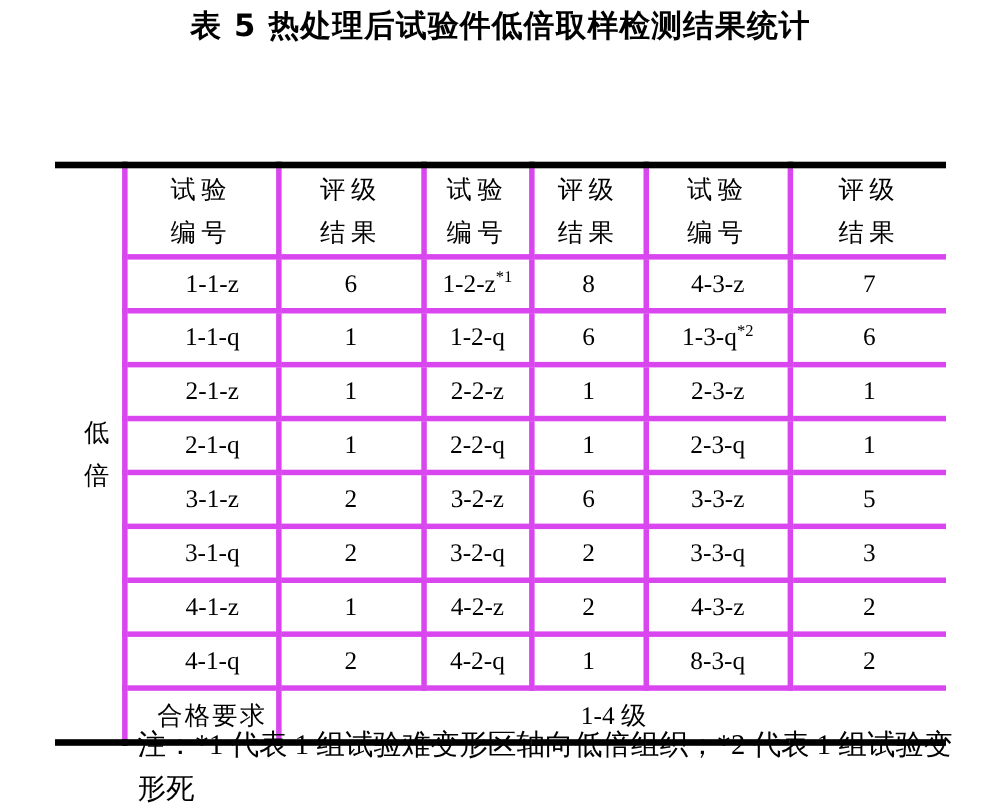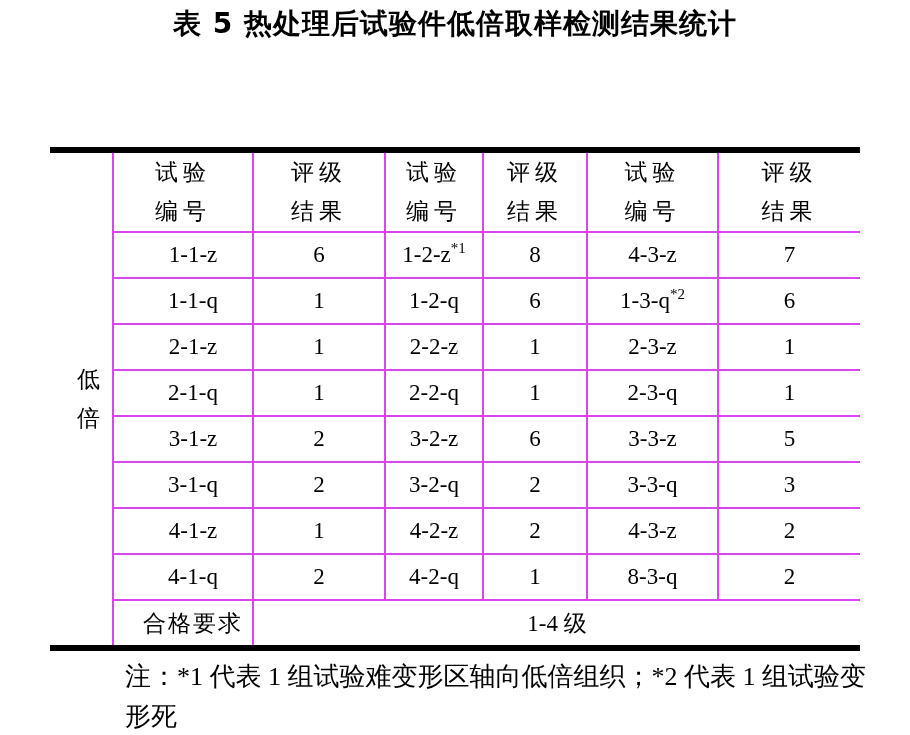--- a/index.html
+++ b/index.html
@@ -22,21 +22,21 @@
   .title-en1 .tab-label { display: inline-block; margin-right: 27px; }
   .title-en2 { position: absolute; top: 100px; left: 173px; font-size: 28px; white-space: nowrap; }
 
   
   table.results {
     position: absolute; left: 50px; top: 147px; width: 810px;
     border-collapse: collapse; table-layout: fixed;
     border-top: 6px solid #000; border-bottom: 6px solid #000;
   }
   table.results td {
-    border: 2px solid #d946ef;
+    border: 5px solid #d946ef;
     text-align: center; vertical-align: middle;
     font-size: 23px; padding: 0; height: 44px;
     overflow: hidden;
   }
   table.results td:first-child { border-left: none; padding-left: 20px; }
   table.results td:last-child  { border-right: none; }
   tr.hdr td { height: 78px; line-height: 39px; letter-spacing: 5px; }
   td.group {
     border-left: none;
     font-size: 24px; line-height: 44px; letter-spacing: 0;

